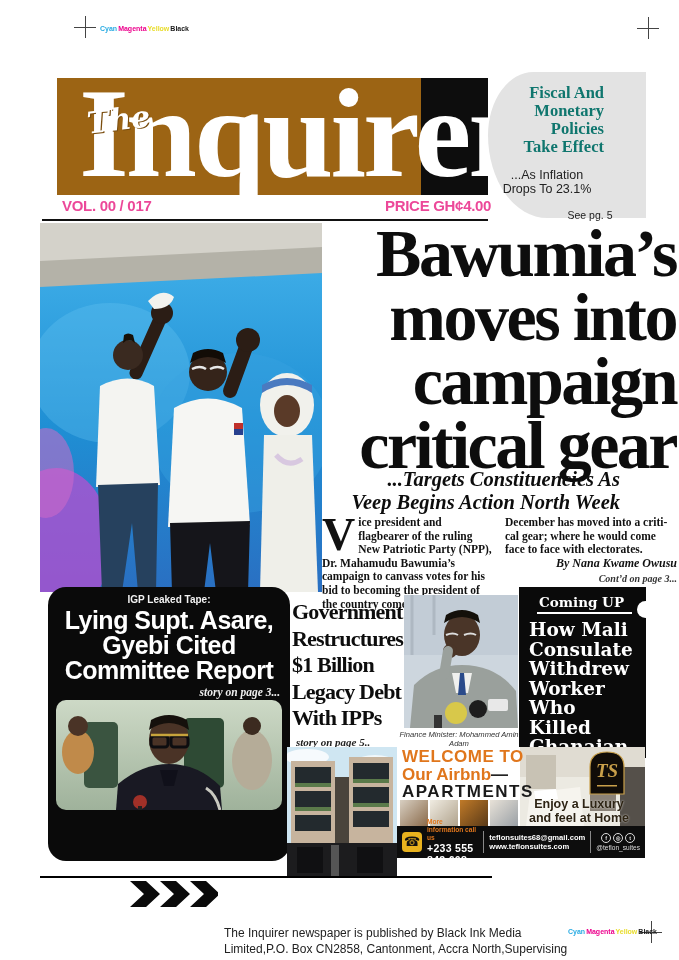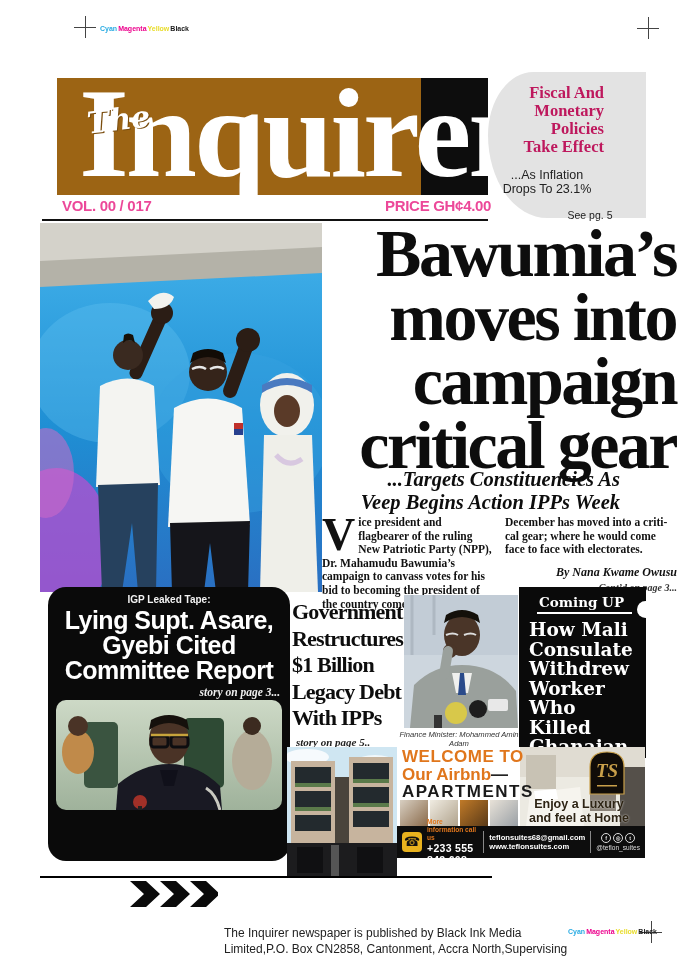--- a/index.html
+++ b/index.html
@@ -21,21 +21,21 @@
   .mast-black{position:absolute;left:364px;top:0;width:67px;height:117px;background:#0d0d0d;}
   .mast-title{position:absolute;left:22px;top:-9px;width:409px;font-family:"Liberation Serif",serif;
               font-weight:bold;font-size:128px;line-height:128px;letter-spacing:-3px;color:#fff;white-space:nowrap;}
   .mast-the{position:absolute;left:30px;top:24px;font-family:"DejaVu Serif",serif;font-style:italic;
             font-weight:bold;font-size:30px;color:#fff;transform:rotate(-7deg);text-shadow:1px 1px 0 #7a4d0e;}
 
   
   .fiscal{left:488px;top:72px;width:158px;height:146px;background:#e3e3e3;
           border-radius:46px 0 0 60px / 64px 0 0 84px;box-sizing:border-box;padding-top:12px;}
   .fiscal-title{text-align:right;padding-right:42px;font-family:"Liberation Serif",serif;
-                font-weight:bold;font-size:16.5px;line-height:18px;color:#be185d;}
+                font-weight:bold;font-size:16.5px;line-height:18px;color:#0f766e;}
   .fiscal-sub{margin-top:12px;text-align:center;padding-right:40px;font-size:12.5px;line-height:14px;color:#222;}
   .fiscal-ref{margin-top:13px;text-align:center;padding-left:46px;font-size:10.5px;color:#222;}
 
   
   .infobar{left:57px;top:197px;width:410px;height:20px;font-weight:bold;font-size:15px;
            letter-spacing:-0.3px;color:#ec4899;white-space:nowrap;}
   .infobar .vol{position:absolute;left:5px;}
   .infobar .date{position:absolute;left:142px;}
   .infobar .price{position:absolute;left:328px;}
   .mastrule{left:42px;top:219px;width:446px;height:2px;background:#111;}
@@ -46,21 +46,21 @@
             font-weight:bold;font-size:68px;line-height:64px;letter-spacing:-2.5px;color:#0d0d0d;}
   .headline span{display:block;}
   .subhead{left:240px;top:468px;width:390px;text-align:right;padding-right:10px;box-sizing:border-box;
            font-family:"Liberation Serif",serif;font-style:italic;font-weight:bold;font-size:20.5px;
            line-height:22.5px;color:#0d0d0d;}
   .subhead span{display:block;}
   .body{left:322px;top:516px;width:356px;display:flex;gap:11px;}
   .bcol{width:172px;font-family:"Liberation Serif",serif;font-weight:bold;font-size:11.5px;
         line-height:13.6px;color:#111;}
   .dropcap{float:left;font-size:46px;line-height:37px;padding-right:3px;font-weight:bold;}
-  .byline{text-align:right;font-style:italic;margin-top:9px;font-size:12px;}
+  .byline{text-align:right;font-style:italic;font-size:12px;}
   .contd{text-align:right;font-style:italic;font-size:10px;color:#333;margin-top:2px;}
 
   
   .igp{left:48px;top:587px;width:242px;height:274px;background:#0a0a0a;border-radius:18px;
        box-sizing:border-box;padding:7px 8px;}
   .igp-kicker{text-align:center;font-weight:bold;font-size:10px;color:#f2f2f2;}
   .igp-head{margin-top:3px;text-align:center;font-weight:bold;font-size:25px;line-height:25px;
             letter-spacing:-0.5px;color:#fff;}
   .igp-head span{display:block;}
   .igp-ref{text-align:right;font-family:"Liberation Serif",serif;font-style:italic;font-weight:bold;
@@ -210,21 +210,21 @@
   </svg>
 
   <div class="abs headline">
     <span>Bawumia’s</span>
     <span>moves into</span>
     <span>campaign</span>
     <span>critical gear</span>
   </div>
   <div class="abs subhead">
     <span>...Targets Constituencies  As</span>
-    <span>Veep Begins Action IPPs Week</span>
+    <span>Veep Begins Action North Week</span>
   </div>
 
   <div class="abs body">
     <div class="bcol">
       <span class="dropcap">V</span><span>ice president and flagbearer of the ruling New Patriotic Party (NPP), Dr. Mahamudu Bawumia’s campaign to canvass votes for his bid to becoming the president of the country come 7</span>
     </div>
     <div class="bcol">
       <span>December has moved into a criti- cal gear; where he would come face to face with electorates.</span>
       <div class="byline">By Nana Kwame Owusu</div>
       <div class="contd">Cont’d on page 3...</div>

